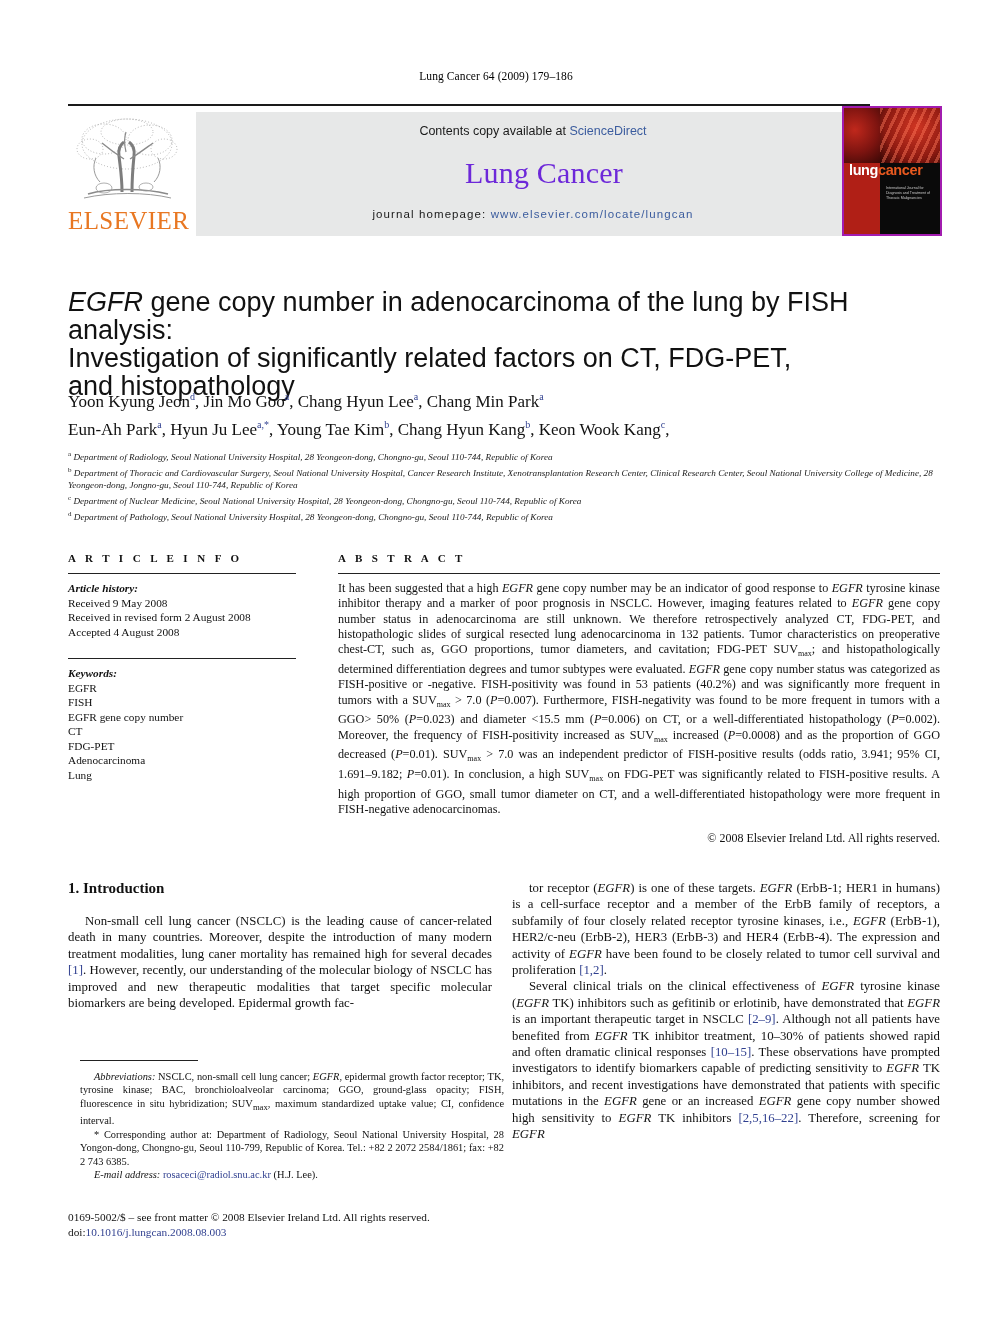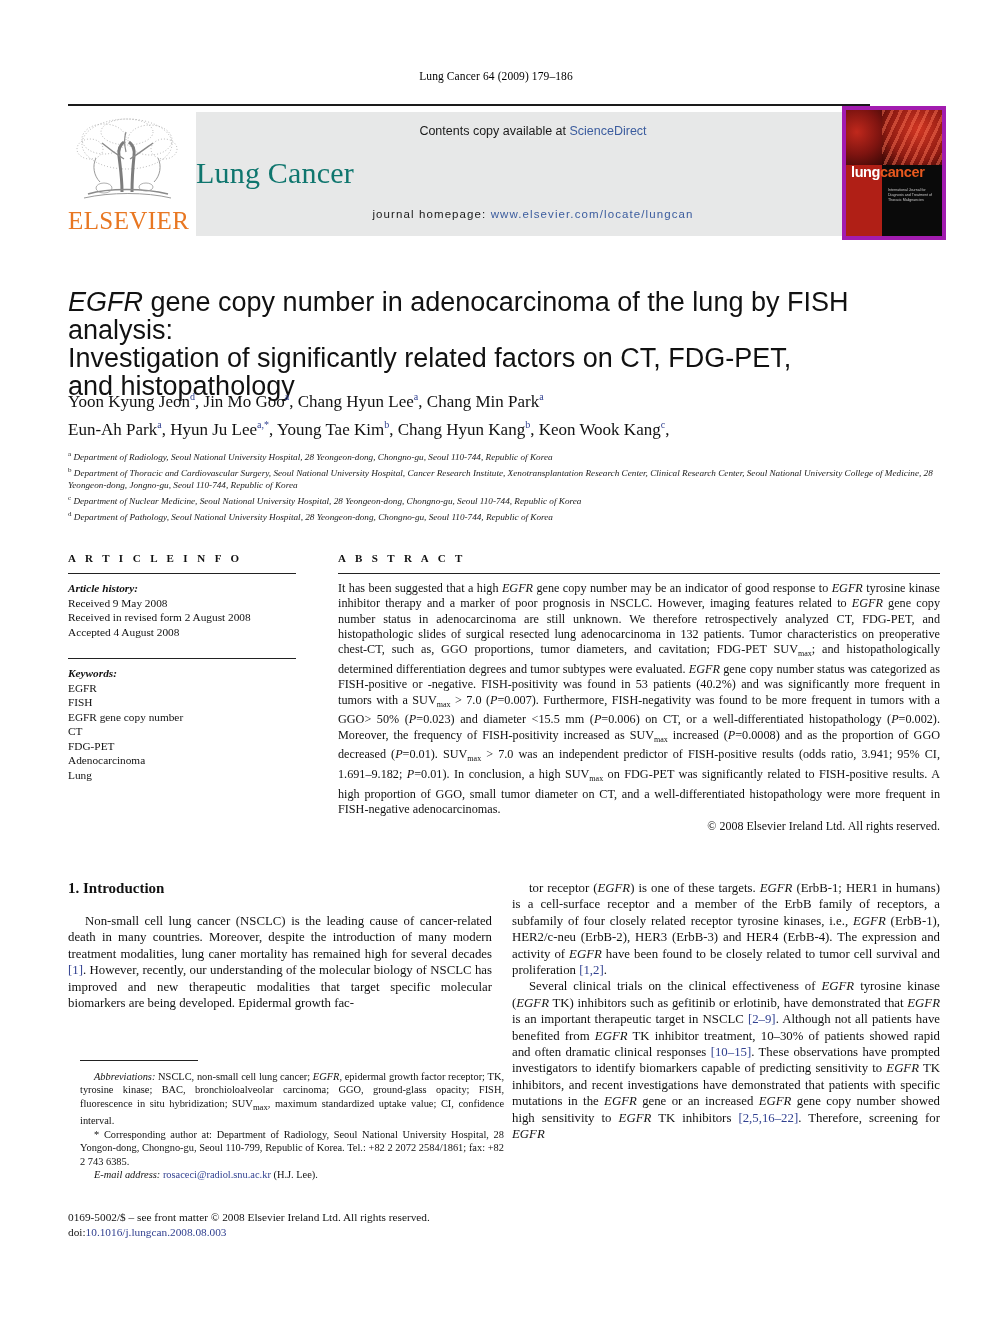--- a/index.html
+++ b/index.html
@@ -84,46 +84,47 @@
     text-align: center;
     font-family: "Liberation Sans", sans-serif;
     font-size: 12.5px;
     color: #1a1a1a;
   }
   .sd-line .sd-brand { color: #3b5c9e; }
   .journal-title {
     position: absolute;
     left: 0; top: 44px;
     width: 674px;
-    text-align: left;
+    text-align: center;
     font-family: "Liberation Serif", serif;
     font-size: 30px;
-    color: #0f766e;
+    color: #6d28d9;
     letter-spacing: .2px;
+    padding-left: 11px;
   }
   .homepage-line {
     position: absolute;
     left: 0; top: 96px;
     width: 674px;
     text-align: center;
     font-family: "Liberation Sans", sans-serif;
     font-size: 11.5px;
     letter-spacing: 1.1px;
     color: #1a1a1a;
   }
   .homepage-line .url { color: #3b5c9e; }
 
   
   .cover {
     position: absolute;
     left: 842px; top: 106px;
     width: 96px;
     height: 126px;
     background: #111;
-    border: 4px solid #a21caf;
+    border: 2px solid #a21caf;
     overflow: hidden;
   }
   .cover-tl { position:absolute; left:0; top:0; width:38%; height:44%;
      background:
        radial-gradient(circle at 30% 40%, #c0281c 0%, #7e1410 55%, #3a0806 100%); }
   .cover-tr { position:absolute; left:38%; top:0; width:62%; height:44%;
      background:
        repeating-linear-gradient(115deg, rgba(255,120,90,.45) 0 3px, rgba(0,0,0,0) 3px 8px),
        radial-gradient(circle at 60% 35%, #cf3522 0%, #8e1a11 60%, #300604 100%); }
   .cover-ml { position:absolute; left:0; top:44%; width:38%; height:56%; background:#b01f16; }
@@ -224,21 +225,21 @@
   .abstract-body {
     font-family: "Liberation Serif", serif;
     font-size: 12.2px;
     line-height: 15.3px;
     text-align: justify;
     color: #111;
   }
   .abstract-body em { font-style: italic; }
   .abstract-body sub { font-size: 8px; }
   .copyright {
-    margin-top: 2px;
+    margin-top: 14px;
     text-align: right;
     font-family: "Liberation Serif", serif;
     font-size: 12px;
     color: #111;
   }
 
   
   .col-left {
     position: absolute;
     left: 68px; top: 880px;

